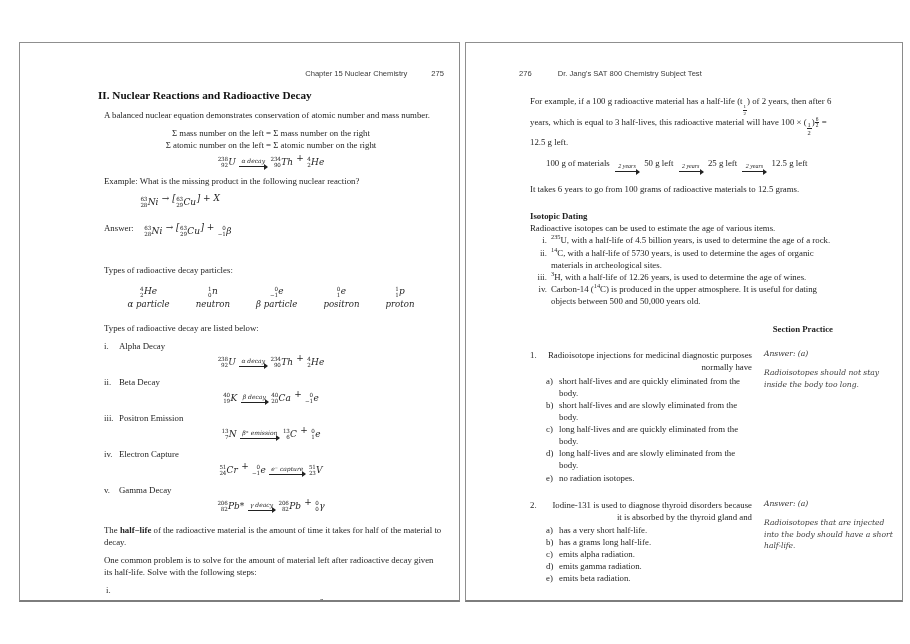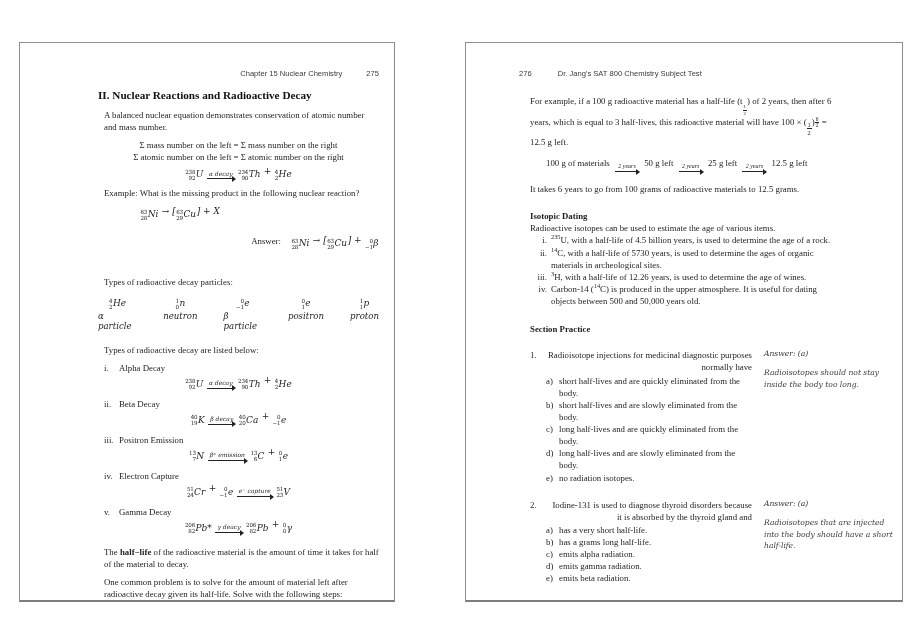--- a/index.html
+++ b/index.html
@@ -1,20 +1,20 @@
 <!DOCTYPE html>
 <html><head>
 <meta charset="utf-8">
 <style>
   html,body{margin:0;padding:0;background:#ffffff;}
   .canvas{position:relative;width:910px;height:644px;background:#ffffff;overflow:hidden;
           font-family:"Liberation Serif",serif;color:#1e1e1e;}
   .page{position:absolute;top:42px;height:560px;background:#fff;box-sizing:border-box;
         border:1px solid #8f8f8f;border-bottom:2px solid #7d7d7d;border-right:1.5px solid #8a8a8a;overflow:hidden;}
-  .page-left{left:19px;width:376px;}
+  .page-left{left:19px;width:441px;}
   .page-right{left:465px;width:438px;}
   .pl-inner{padding:26px 15px 0 78px;}
   .pr-inner{padding:26px 12px 0 53px;}
 
   .hdr{font-family:"Liberation Sans",sans-serif;font-size:7.6px;color:#3a3a3a;}
   .hdr-right{display:flex;justify-content:flex-end;gap:24px;margin-bottom:11px;}
   .hdr-left{display:flex;gap:26px;margin-bottom:17px;}
 
   .t{font-size:8.8px;line-height:1.38;}
   .h1{font-size:11.2px;font-weight:bold;color:#111;margin:0 0 8px 0;}
@@ -38,42 +38,42 @@
   .frac,.supfrac,.subfrac{display:inline-flex;flex-direction:column;align-items:center;
       font-style:normal;line-height:1.1;}
   .frac{font-size:6.4px;vertical-align:-2px;}
   .supfrac{font-size:5.4px;vertical-align:4.5px;}
   .subfrac{font-size:5px;vertical-align:-4px;}
   .frac .den,.supfrac .den,.subfrac .den{border-top:0.6px solid #222;padding:0 1px;}
   .frac .num,.supfrac .num,.subfrac .num{padding:0 1px;}
 
   .eq-main{margin:2px 0 6px 0;}
   .eq-example{margin:0 0 14px 42px;}
-  .answer-row{margin:8px 0 26px 6px;display:flex;gap:10px;align-items:flex-start;justify-content:flex-end;}
+  .answer-row{margin:8px 0 26px 6px;display:flex;gap:10px;align-items:flex-start;}
   .lbl-particles{margin-top:2px;margin-bottom:7px;}
   .particles{display:flex;justify-content:center;gap:26px;margin:0 0 13px 0;}
   .particle{display:flex;flex-direction:column;align-items:center;gap:1px;}
   .p-lbl{font-family:"DejaVu Serif",serif;font-style:italic;font-size:8.6px;}
 
   .decay-item{margin:0 0 7px 6px;}
   .decay-name{display:flex;margin-bottom:1px;}
   .dnum{width:15px;flex:none;}
   .decay-eq{text-align:center;margin-right:6px;}
 
   .mt-big{margin-top:11px;}
   .step{display:flex;margin-left:8px;}
   .snum{width:13px;flex:none;font-size:8.8px;line-height:1.38;}
 
   .rp-main{margin-left:11px;width:303px;}
   .nowrap{white-space:nowrap;}
   .bold-lbl{font-weight:bold;}
   .d-item{display:flex;}
   .d-num{width:17px;text-align:right;margin-right:4px;flex:none;}
   .d-text{flex:1;}
-  .practice-title{margin:16px 0 14px 0;}
+  .practice-title{margin:16px 0 14px 0;text-align:right;}
   .qrow{display:flex;margin:0 0 15px 11px;}
   .q-main{width:222px;flex:none;}
   .q-head{display:flex;margin-bottom:1px;}
   .q-num{width:16px;flex:none;}
   .q-text{flex:1;text-align:right;}
   .q-opt{display:flex;margin-left:16px;}
   .o-num{width:13px;flex:none;}
   .o-text{flex:1;}
   .q-ans{margin-left:12px;width:130px;flex:none;font-family:"DejaVu Serif",serif;font-style:italic;}
   .a-line{font-size:7.6px;margin-bottom:9px;color:#333;}

